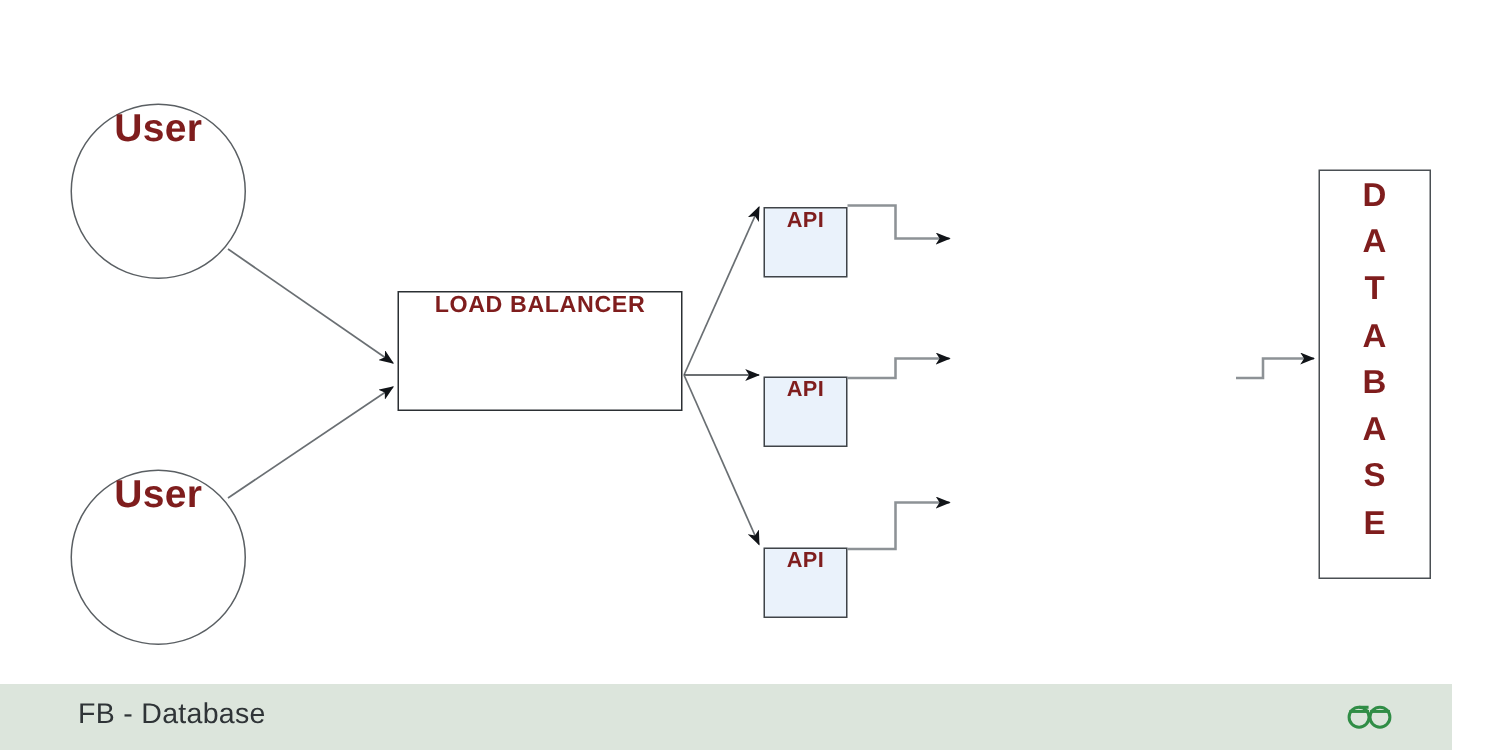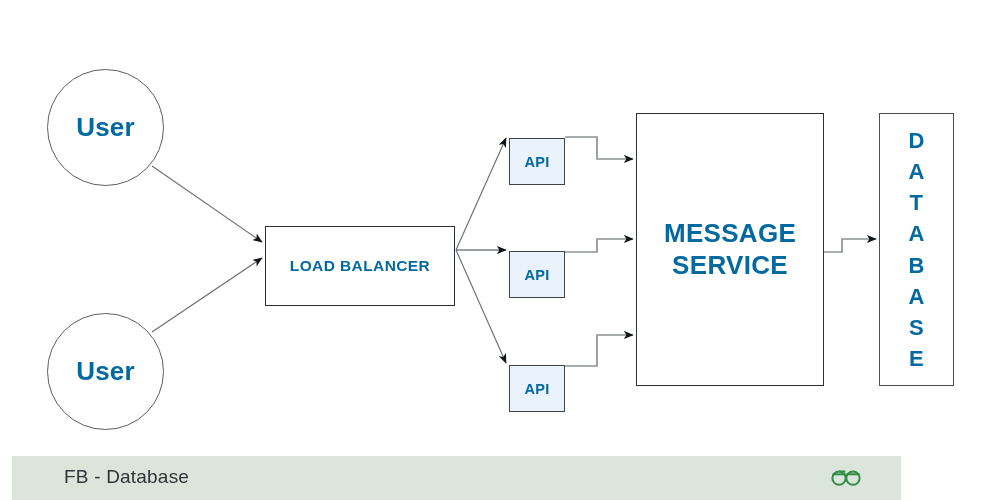--- a/index.html
+++ b/index.html
@@ -32,42 +32,42 @@
     width: 1000px;
     height: 456px;
     pointer-events: none;
   }
 
   
   .node {
     position: absolute;
     box-sizing: border-box;
     display: flex;
-    align-items: center;
+    align-items: flex-start;
     justify-content: center;
     text-align: center;
-    color: #0369a1;
+    color: #7f1d1d;
   }
 
   .user-node {
     width: 117px;
     height: 117px;
     border-radius: 50%;
     border: 1.2px solid #5a5f63;
     background: #ffffff;
     font-size: 26px;
     font-weight: bold;
     letter-spacing: .2px;
   }
   .user-1 { left: 47px;  top: 69px;  }
   .user-2 { left: 47px;  top: 313px; }
 
   .lb-node {
     left: 265px;
-    top: 226px;
+    top: 194px;
     width: 190px;
     height: 80px;
     border: 1.3px solid #2b2f33;
     background: #ffffff;
     font-size: 15.5px;
     font-weight: bold;
     letter-spacing: .4px;
   }
 
   .api-node {
@@ -114,29 +114,28 @@
     line-height: 1.42;
     letter-spacing: .3px;
     white-space: pre-line;
   }
 
   
   #footer {
     position: absolute;
     left: 0;
     top: 456px;
-    width: 889px;
+    width: 968px;
     height: 44px;
     background: #dce5dc;
     display: flex;
     align-items: center;
     justify-content: space-between;
     box-sizing: border-box;
     padding: 0 38px 2px 52px;
-    margin-left: 12px;
   }
   #footer-title {
     font-size: 19px;
     color: #2f3437;
     letter-spacing: .2px;
   }
   #gfg-logo { display: block; }
 </style>
 </head>
 <body>
@@ -188,24 +187,20 @@
     </div>
 
     <div class="node api-node api-2">
       <span>API</span>
     </div>
 
     <div class="node api-node api-3">
       <span>API</span>
     </div>
 
-    <div class="node ms-node">
-      <span class="ms-label">MESSAGE
-SERVICE</span>
-    </div>
 
     <div class="node db-node">
       <span class="db-label">D
 A
 T
 A
 B
 A
 S
 E</span>

